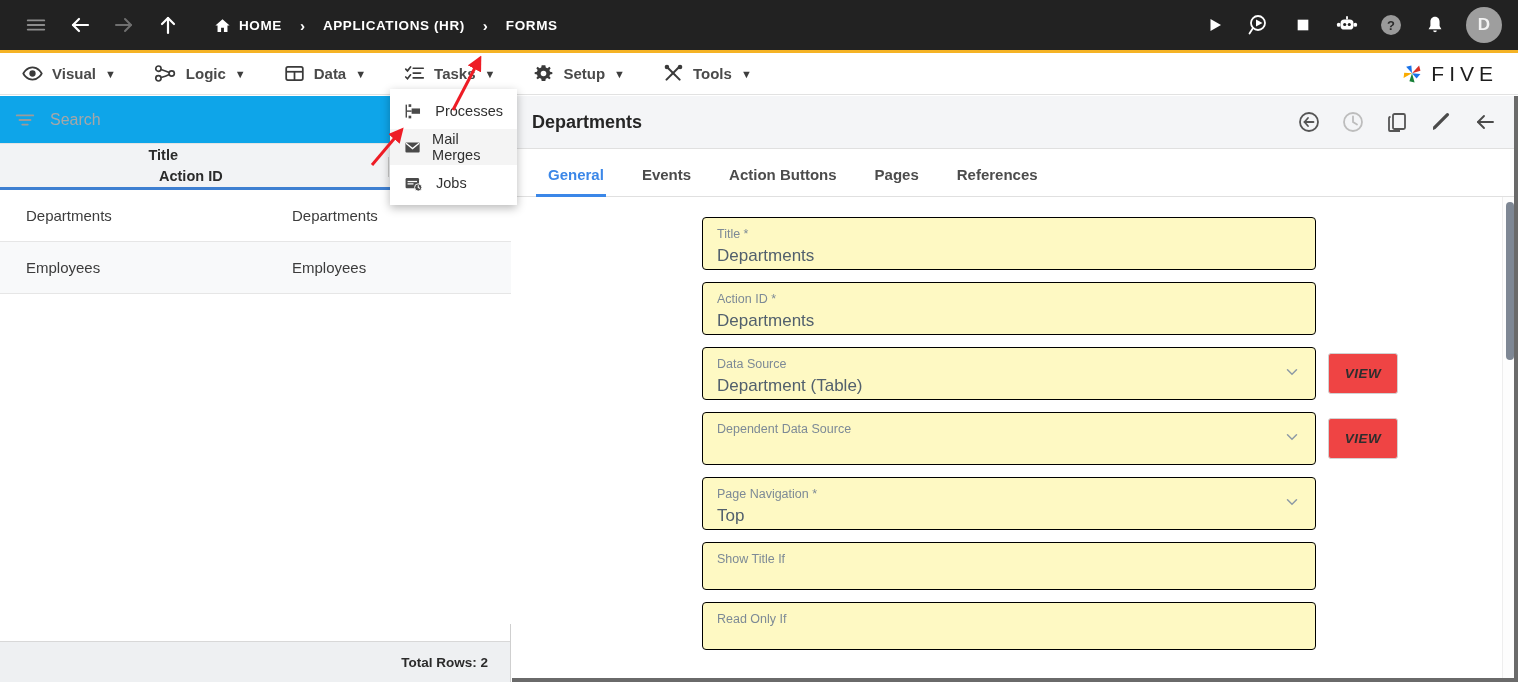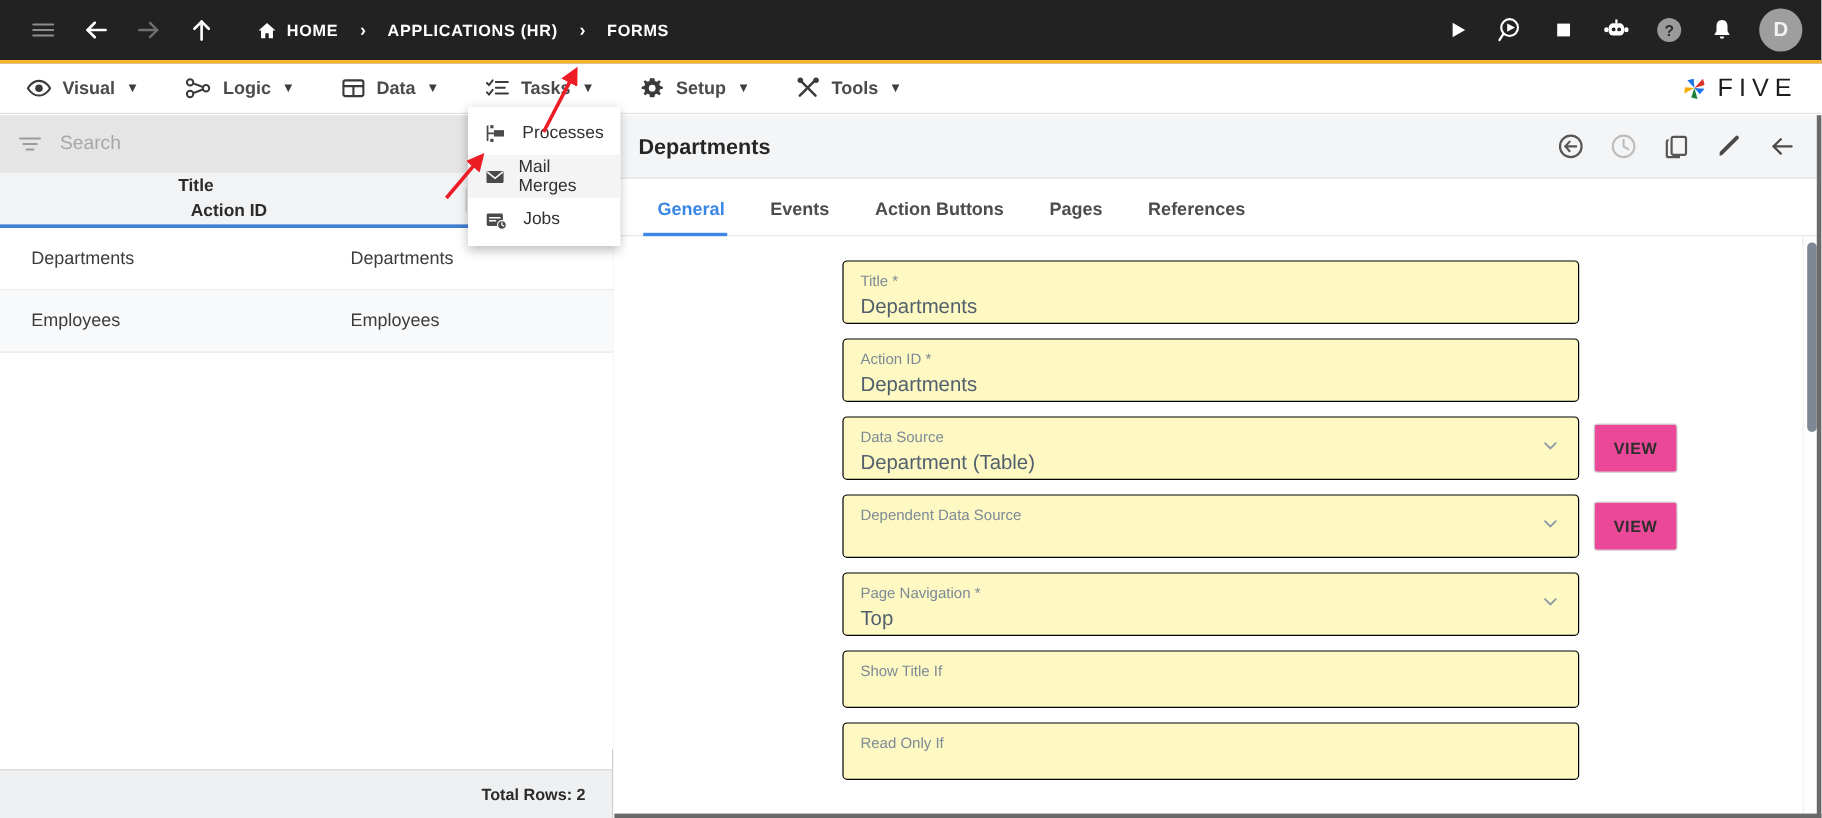--- a/index.html
+++ b/index.html
@@ -53,21 +53,21 @@
     margin-left:auto; display:flex; align-items:center; gap:6px; padding-right:20px;
   }
   .brand-text { font-size:21px; letter-spacing:5px; color:#1d1d1d; font-weight:500; }
 
   
   .leftpanel {
     position:absolute; left:0; top:96px; width:511px; height:586px;
     background:#ffffff; border-right:1px solid #cfcfcf;
   }
   .searchbar {
-    height:48px; background:#e5e5e5; display:flex; align-items:center;
+    height:48px; background:#0ea5e9; display:flex; align-items:center;
     padding:0 14px; gap:14px; border-bottom:1px solid #e3e3e3;
   }
   .search-input {
     border:none; outline:none; background:transparent;
     font-family:"Liberation Sans", sans-serif; font-size:16px; color:#4a4a4a;
     width:430px;
   }
   .search-input::placeholder { color:#a7a7a7; }
   .tbl { width:511px; }
   .tbl-head {
@@ -135,23 +135,23 @@
   .field .lbl { font-size:12.5px; color:#7d8a96; line-height:15px; }
   .field .val { font-size:17px; color:#52606d; line-height:25px; margin-top:1px; }
   .field.h-input { height:53px; }
   .field.h-empty { height:48px; }
   .chev {
     position:absolute; right:14px; top:50%; transform:translateY(-50%);
     color:#8d9aa6;
   }
   .viewbtn {
     width:70px; height:41px; margin-left:12px; margin-top:6px;
-    border:1px solid #d2d2d2; background:#ec4899; border-radius:3px;
+    border:1px solid #d2d2d2; background:#ef4444; border-radius:3px;
     font-size:13.5px; font-weight:bold; color:#2e2e2e; letter-spacing:.5px;
-    display:flex; align-items:center; justify-content:center; cursor:pointer;
+    display:flex; align-items:center; justify-content:center; cursor:pointer;font-style:italic;
   }
 
   
   .vscroll {
     position:absolute; right:2px; top:0px; width:14px; height:484px;
     background:#fdfdfd; border-left:1px solid #eee;
   }
   .vthumb {
     position:absolute; left:3px; top:5px; width:8px; height:158px;
     background:#7e8794; border-radius:5px; cursor:pointer;

